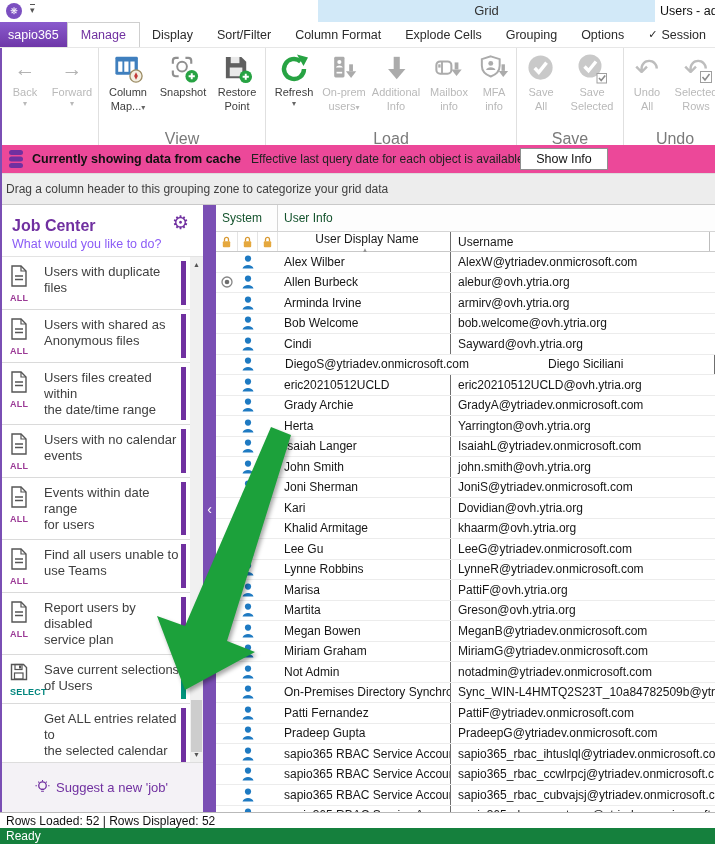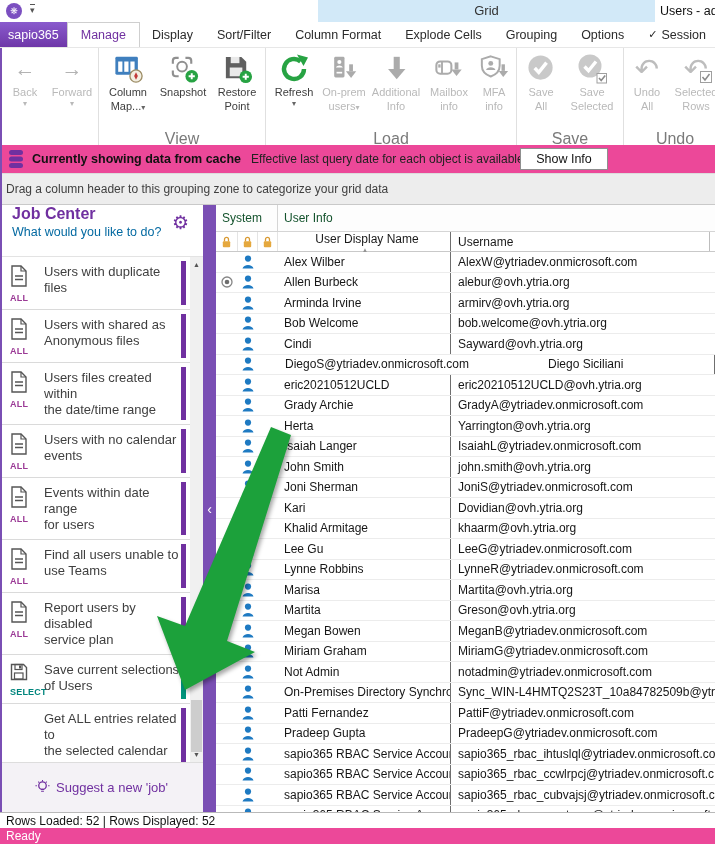--- a/index.html
+++ b/index.html
@@ -42,23 +42,23 @@
   .showinfo-btn { position:absolute; left:520px; top:3px; width:88px; height:22px; background:#fff; border:1px solid #8f8f8f; font-size:12.5px; color:#111; font-family:"Liberation Sans",sans-serif; }
 
   
   .groupzone { height:32px; background:#ededed; border-top:1px solid #dcdcdc; border-bottom:1px solid #c9c9c9; font-size:12px; color:#3f3f3f; display:flex; align-items:center; padding-left:6px; }
 
   
   .main { display:flex; height:607px; position:relative; }
 
   
   .left-col { width:203px; display:flex; flex-direction:column; background:#fff; }
-  .jc-header { height:52px; padding:0 10px 0 12px; position:relative; border-bottom:1px solid #e3e3e3; }
+  .jc-header { height:52px; padding:12px 10px 0 12px; position:relative; border-bottom:1px solid #e3e3e3; }
   .jc-title { font-size:16px; font-weight:bold; color:#7030a0; }
-  .jc-sub { font-size:12.5px; color:#0369a1; margin-top:2px; }
+  .jc-sub { font-size:12.5px; color:#8b5cf6; margin-top:2px; }
   .jc-gear { position:absolute; right:14px; top:8px; font-size:19px; color:#7030a0; line-height:20px; cursor:pointer; }
   .list-row { flex:1; display:flex; overflow:hidden; }
   .joblist { width:190px; overflow:hidden; }
   .jitem { display:flex; padding:6px 10px 6px 10px; border-bottom:1px solid #dadada; position:relative; min-height:44px; }
   .jicon-col { width:34px; display:flex; flex-direction:column; align-items:flex-start; padding-top:2px; }
   .jbadge { font-size:9px; font-weight:bold; letter-spacing:.2px; margin-top:2px; }
   .jlabel { flex:1; font-size:13px; line-height:16px; color:#404040; white-space:pre-line; padding-top:1px; }
   .jbar { position:absolute; right:4px; top:4px; bottom:4px; width:5px; }
   
   .vscroll { width:13px; background:#f0f0f0; display:flex; flex-direction:column; position:relative; }
@@ -90,21 +90,21 @@
   .grow { display:flex; height:20.5px; border-bottom:1px solid #ececec; background:#fff; }
   .gc { display:flex; align-items:center; overflow:hidden; white-space:nowrap; font-size:12px; color:#161616; }
   .gc.ind { width:22px; justify-content:center; }
   .gc.icn { width:20px; justify-content:center; }
   .gc.b3 { width:20px; }
   .gc.nm { width:173px; padding-left:6px; border-right:1px solid #6f6f6f; }
   .gc.us { flex:1; padding-left:7px; }
 
   
   .rowsbar { height:16px; background:#fff; border-top:1px solid #b9b9b9; font-size:12px; color:#111; display:flex; align-items:center; padding-left:6px; }
-  .readybar { height:16px; background:#ec4899; color:#fff; font-size:12px; display:flex; align-items:center; padding-left:6px; }
+  .readybar { height:16px; background:#15803d; color:#fff; font-size:12px; display:flex; align-items:center; padding-left:6px; }
 
   
   .rail-left { position:absolute; left:0; top:48px; width:2px; height:764px; background:#7a4fb4; z-index:6; }
   .arrow-overlay { position:absolute; left:0; top:0; z-index:50; pointer-events:none; filter:drop-shadow(2px 3px 2px rgba(0,0,0,.35)); }
 </style>
 </head>
 <body>
 
 <div class="window">
 
@@ -780,21 +780,21 @@
           <div class="grow">
             <div class="gc ind"></div>
             <div class="gc icn">
               <svg width="12" height="14" viewBox="0 0 12 14">
                 <circle cx="6" cy="3.6" r="3.1" fill="#1e7ac2"></circle>
                 <path d="M0.5,13.5 C1.5,8.8 10.5,8.8 11.5,13.5 z" fill="#1e7ac2"></path>
               </svg>
             </div>
             <div class="gc b3"></div>
             <div class="gc nm">Marisa</div>
-            <div class="gc us">Martita@ovh.ytria.org</div>
+            <div class="gc us">PattiF@ovh.ytria.org</div>
           </div>
 
           <div class="grow">
             <div class="gc ind"></div>
             <div class="gc icn">
               <svg width="12" height="14" viewBox="0 0 12 14">
                 <circle cx="6" cy="3.6" r="3.1" fill="#1e7ac2"></circle>
                 <path d="M0.5,13.5 C1.5,8.8 10.5,8.8 11.5,13.5 z" fill="#1e7ac2"></path>
               </svg>
             </div>

